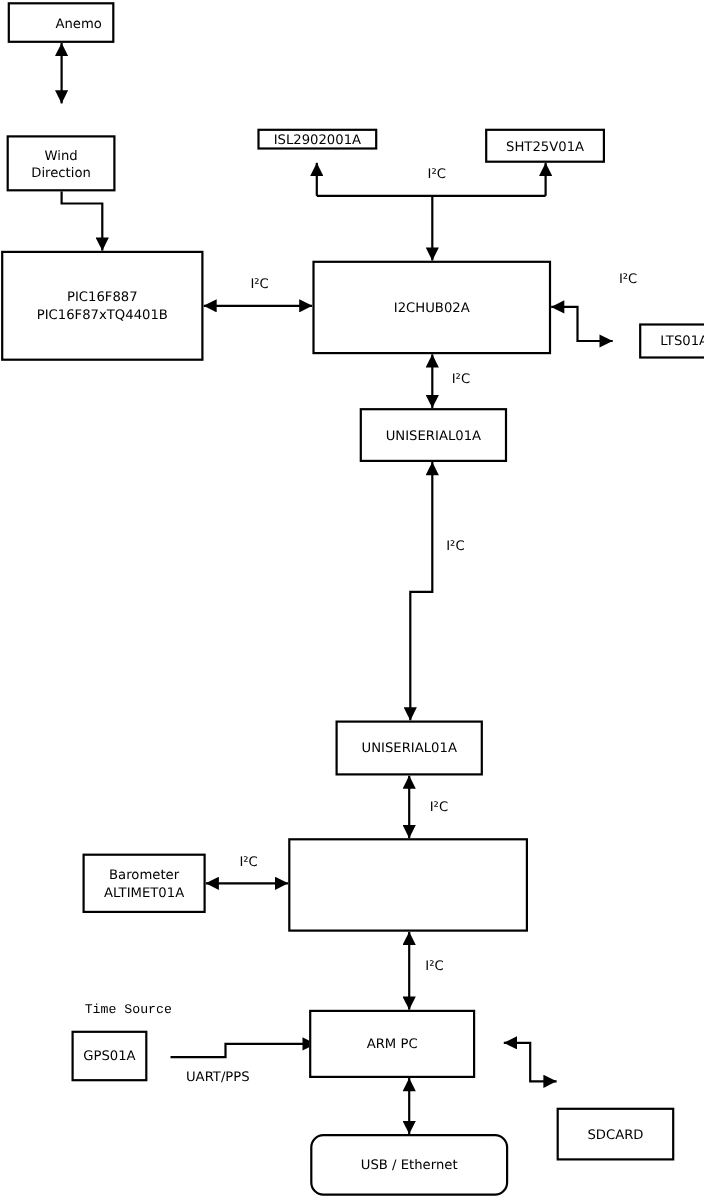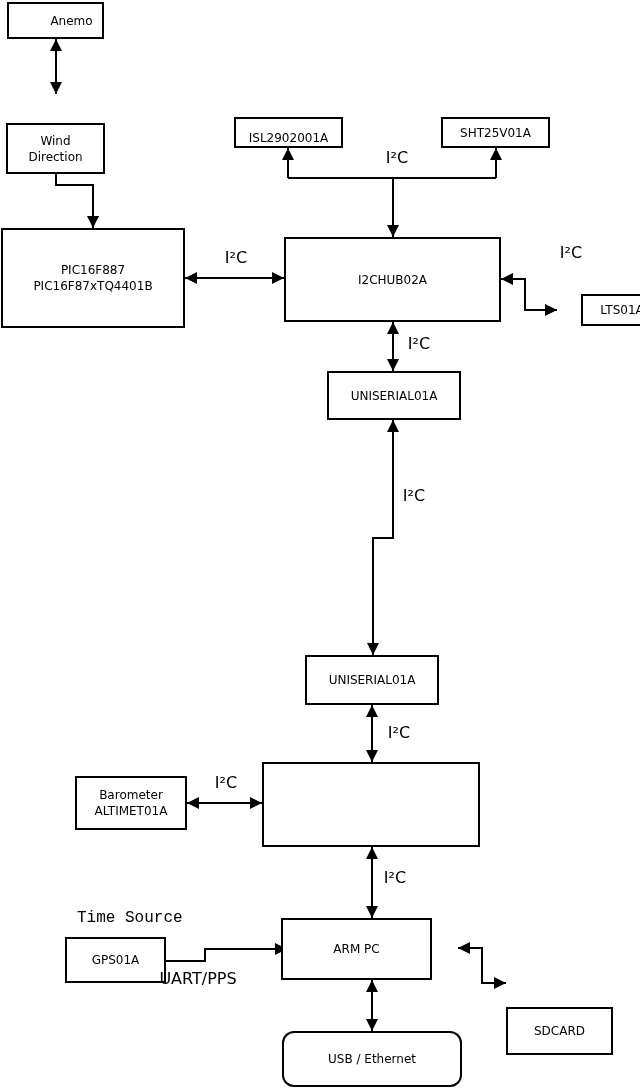--- a/index.html
+++ b/index.html
@@ -21,21 +21,21 @@
     flex-direction:column;
     align-items:center;
     justify-content:center;
     text-align:center;
     font-size:12px;
     line-height:16px;
     white-space:nowrap;
   }
   .elabel{
     position:absolute;
-    font-size:16px;
+    font-size:12px;
     line-height:14px;
     transform:translateX(-50%);
     white-space:nowrap;
   }
   .elabel.left{transform:none;}
 </style>
 </head>
 <body>
 
 <div class="stage">
@@ -73,21 +73,21 @@
   <div class="node" style="left:6px;top:94px;width:99px;height:51px;margin-top:29px;">
     <span>Wind</span>
     <span>Direction</span>
   </div>
 
   <div class="node" style="left:1px;top:228px;width:184px;height:100px;">
     <span>PIC16F887</span>
     <span>PIC16F87xTQ4401B</span>
   </div>
 
-  <div class="node" style="left:234px;top:117px;width:109px;height:31px;justify-content:flex-end;">
+  <div class="node" style="left:234px;top:117px;width:109px;height:19px;">
     <span>ISL2902001A</span>
   </div>
 
   <div class="node" style="left:441px;top:117px;width:109px;height:31px;">
     <span>SHT25V01A</span>
   </div>
 
   <div class="node" style="left:284px;top:237px;width:217px;height:85px;">
     <span>I2CHUB02A</span>
   </div>
@@ -106,21 +106,21 @@
 
   <div class="node" style="left:75px;top:776px;width:112px;height:54px;">
     <span>Barometer</span>
     <span>ALTIMET01A</span>
   </div>
 
   <div class="node" style="left:262px;top:762px;width:218px;height:85px;">
     <span></span>
   </div>
 
-  <div class="node" style="left:65px;top:937px;width:101px;height:46px;text-align:center;">
+  <div class="node" style="left:65px;top:937px;width:69px;height:46px;text-align:center;">
     <span>GPS01A</span>
   </div>
 
   <div class="node" style="left:281px;top:918px;width:151px;height:62px;">
     <span>ARM PC</span>
   </div>
 
   <div class="node" style="left:506px;top:959px;width:107px;height:48px;margin-top:48px;">
     <span>SDCARD</span>
   </div>

